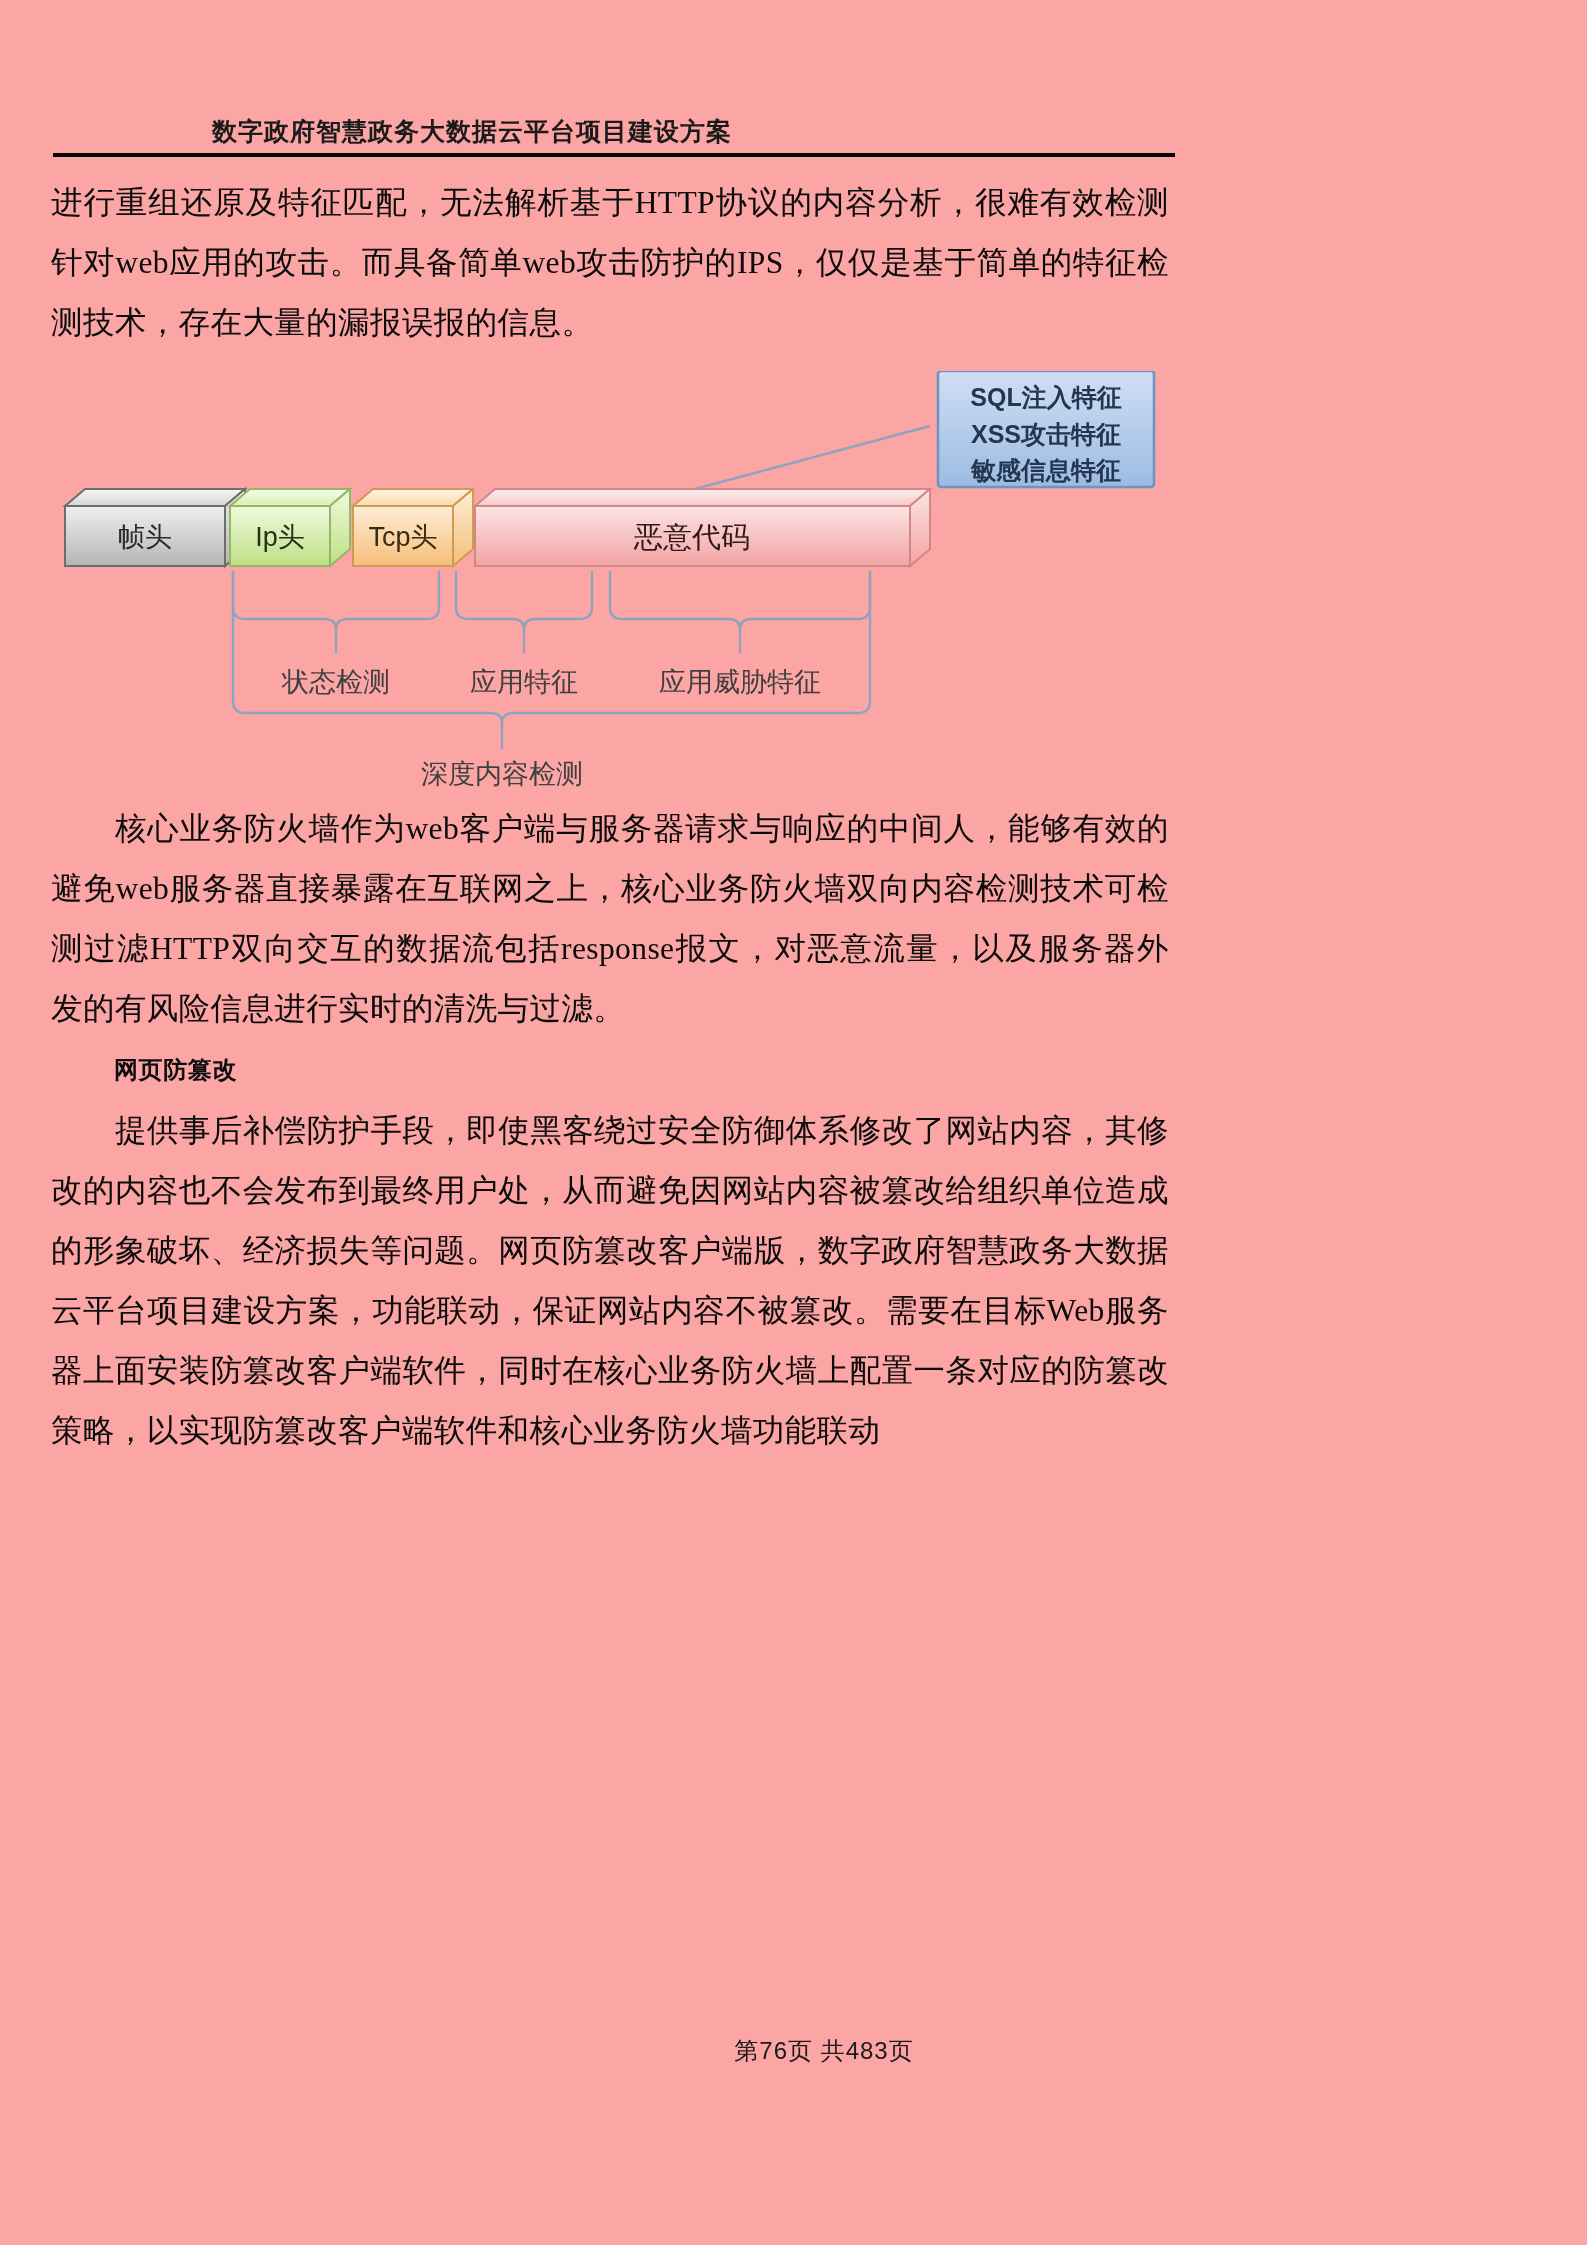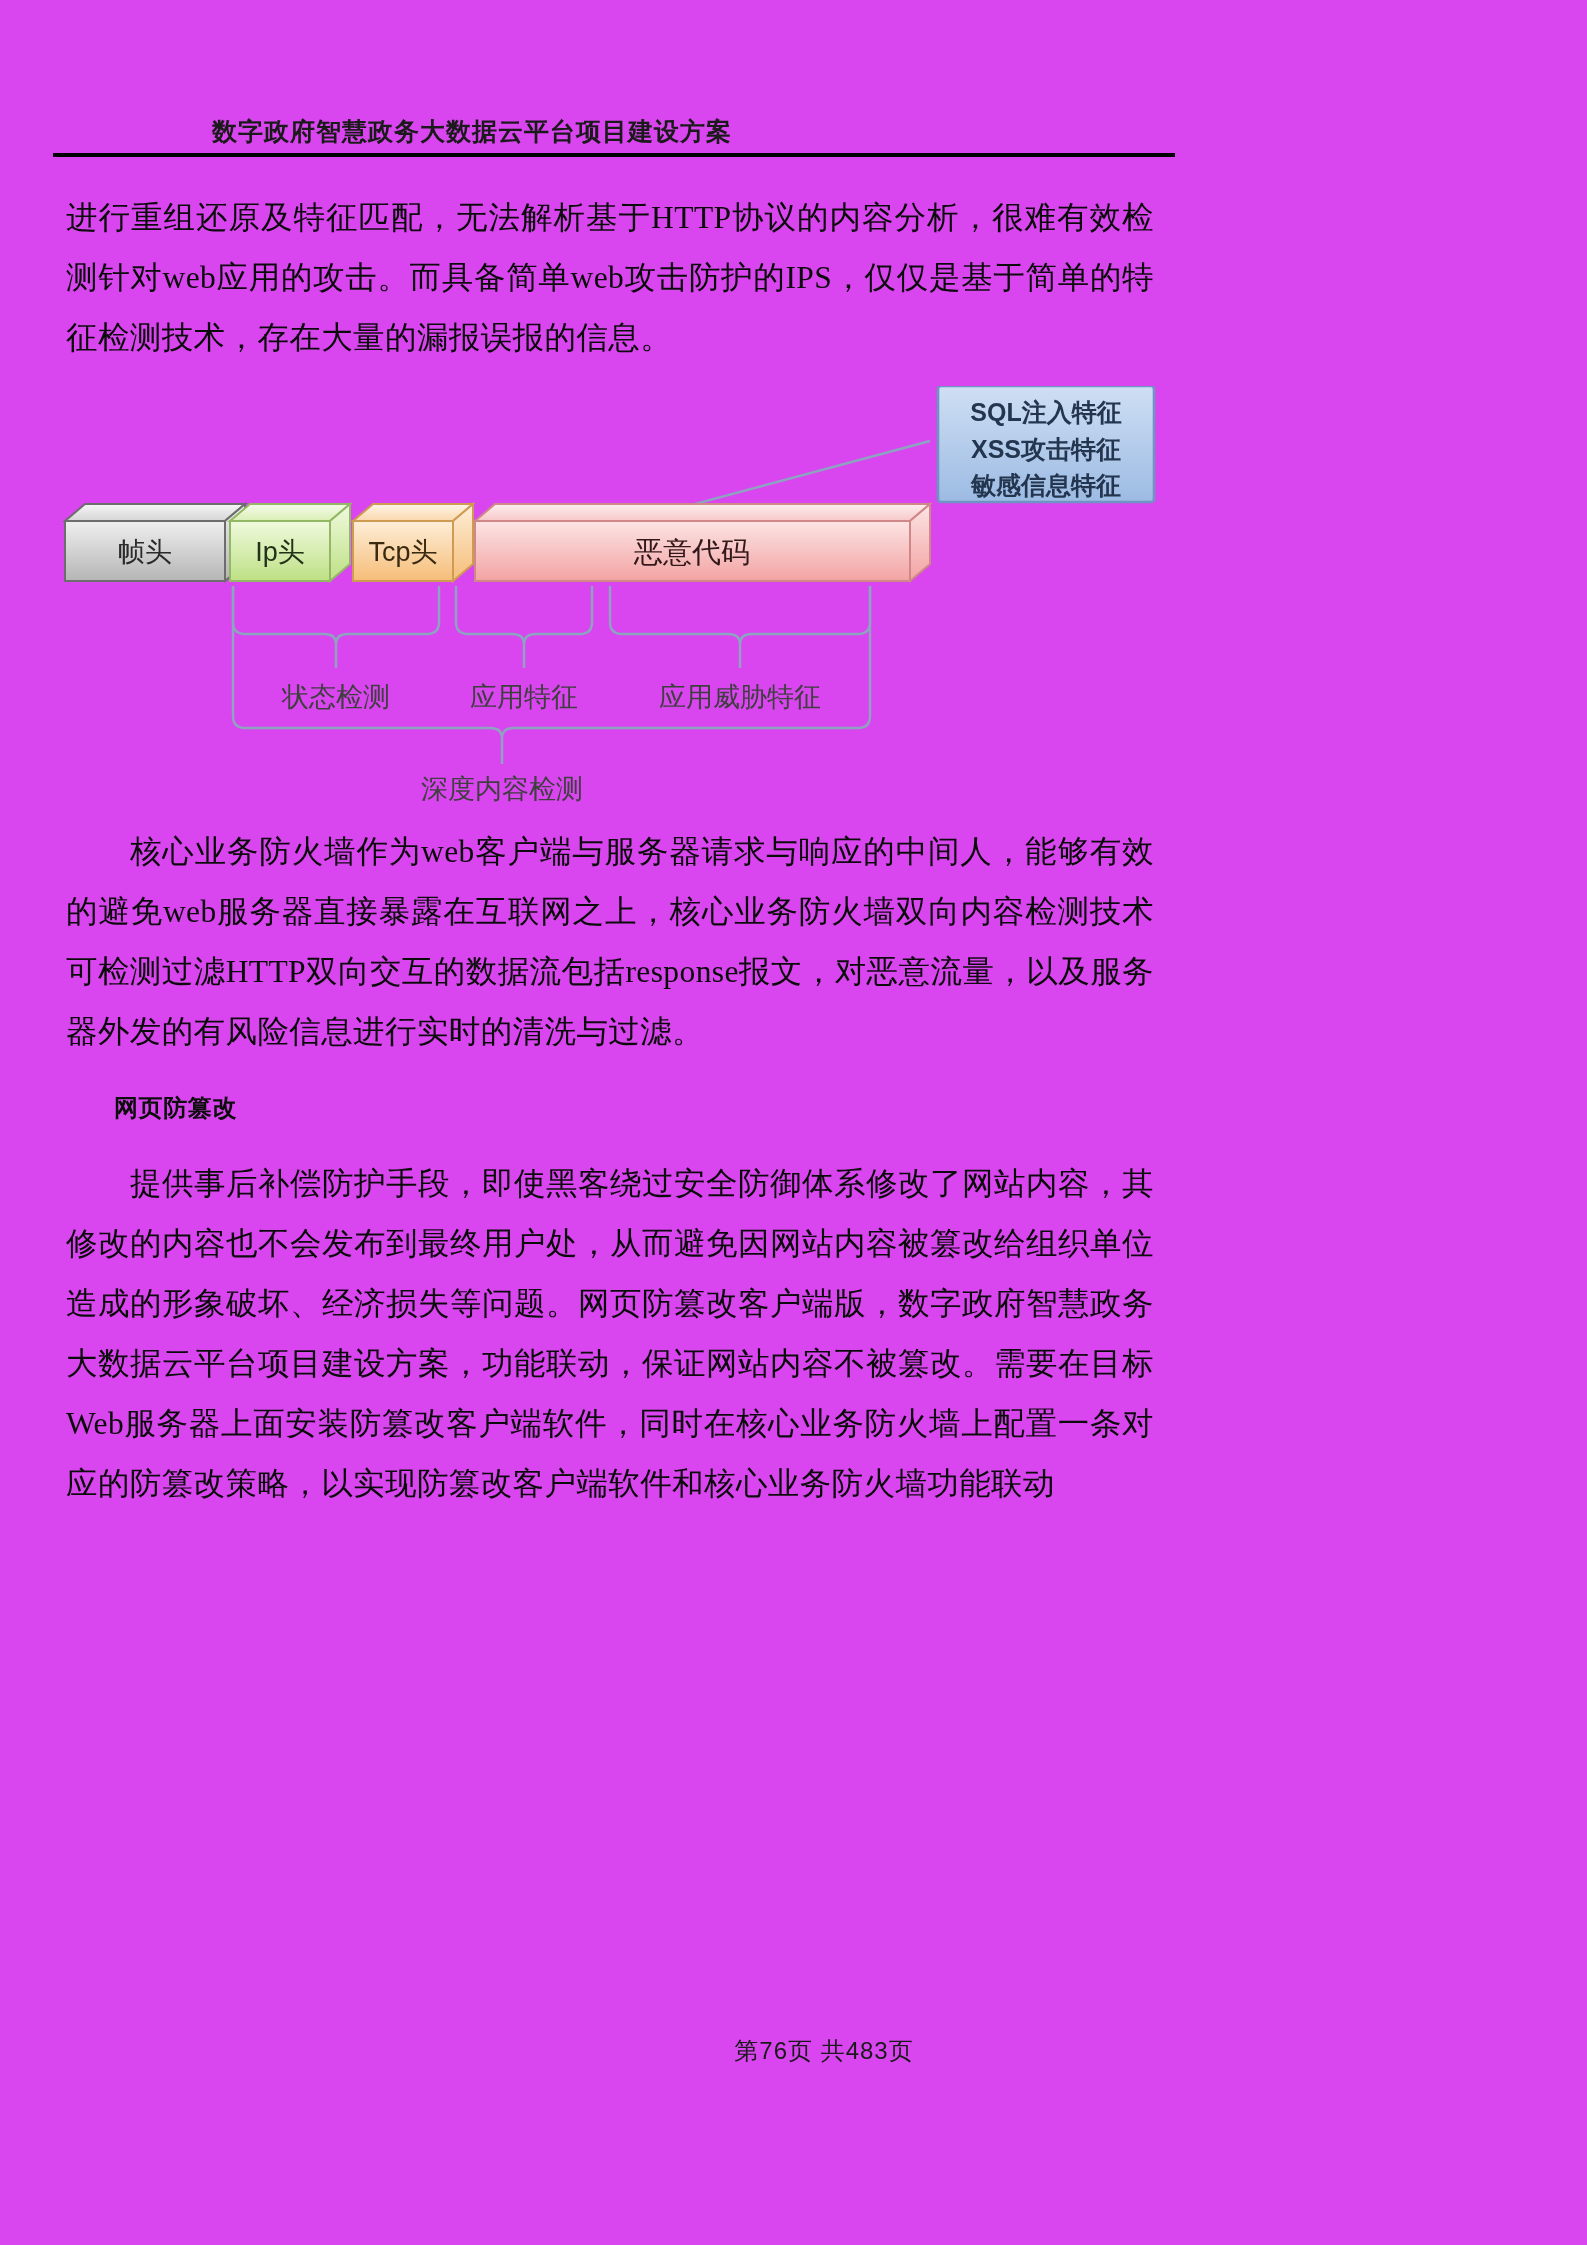--- a/index.html
+++ b/index.html
@@ -4,21 +4,21 @@
 <style>
   html, body {
     margin: 0;
     padding: 0;
     background: #ffffff;
   }
   .page {
     position: relative;
     width: 1587px;
     height: 2245px;
-    background: #d946ef;
+    background: #fca5a5;
     margin: 0 auto;
     overflow: hidden;
     font-family: "Liberation Serif", "DejaVu Serif", serif;
     color: #0d0d0d;
   }
 
   
   .header-zone {
     position: absolute;
     left: 62px;
@@ -43,21 +43,21 @@
   }
 
   
   .body-zone {
     position: absolute;
     left: 50px;
     top: 172px;
     width: 1120px;
   }
   p.para {
-    margin: 16px;
+    margin: 1px;
     font-size: 31.5px;
     line-height: 60px;
     text-align: justify;
     text-justify: inter-ideograph;
     letter-spacing: 0.4px;
     color: #0b0b0b;
     font-family: "Liberation Serif", "DejaVu Serif", serif;
   }
   p.indent { text-indent: 64px; }
   h3.subhead {

